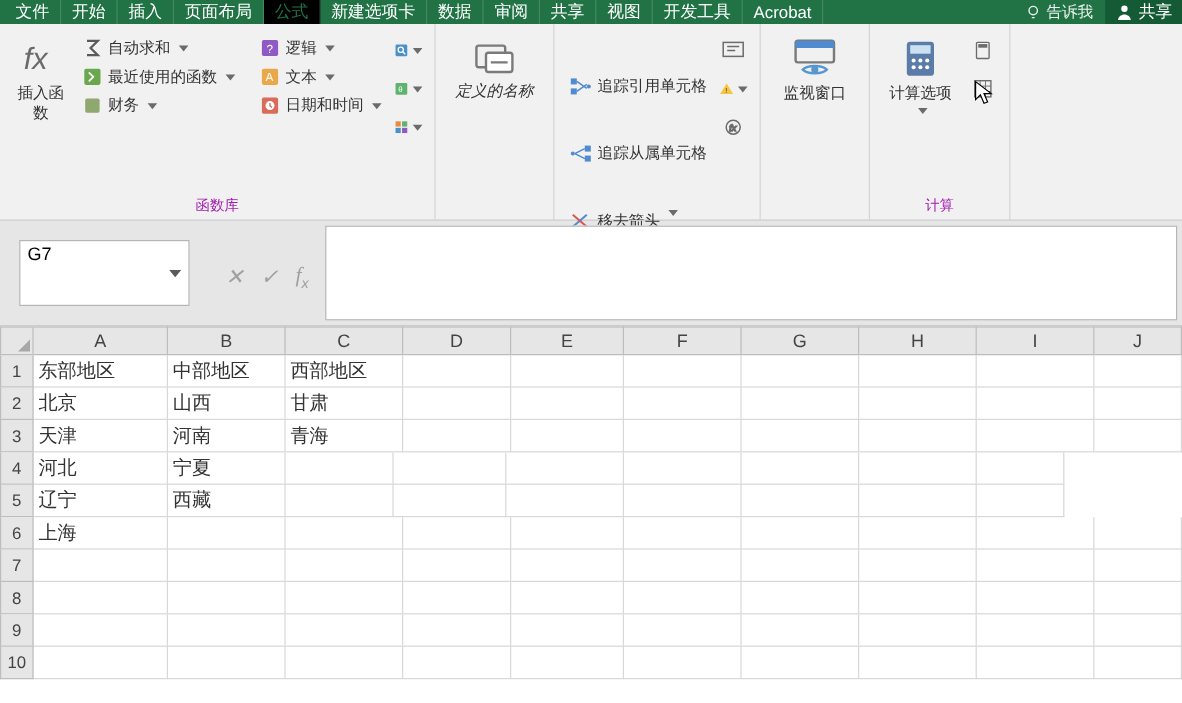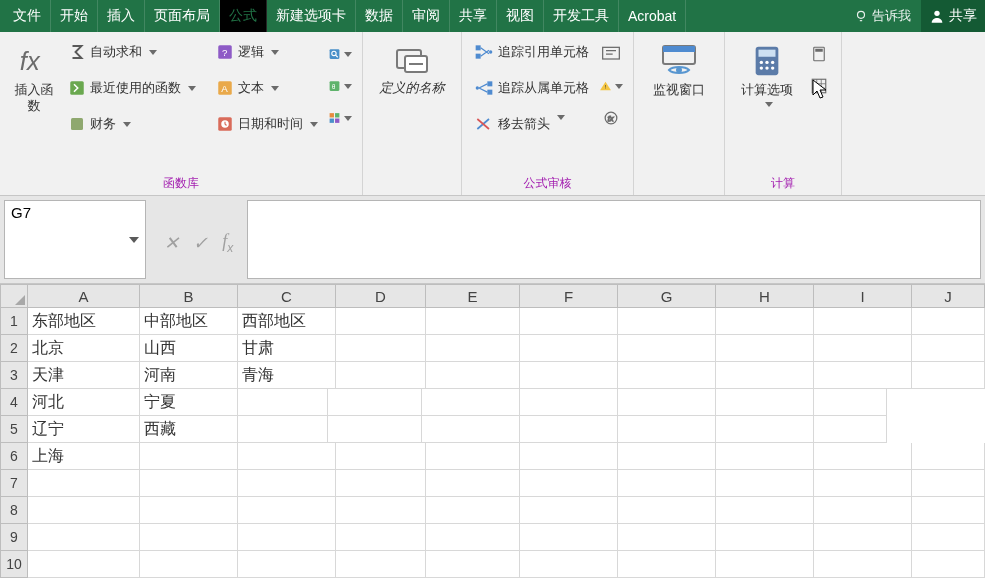--- a/index.html
+++ b/index.html
@@ -1,44 +1,44 @@
 <!DOCTYPE html>
 <html><head>
   <meta charset="utf-8">
   <style>
     * { margin:0; padding:0; box-sizing:border-box; font-family:"Microsoft YaHei","微软雅黑",sans-serif; }
     body { width:985px; height:586px; background:#fff; overflow:hidden; font-size:13px; color:#333; }
 
     
-    .tabstrip { height:32px; background:#217346; display:flex; align-items:stretch; color:#fff; padding-left:4px; }
+    .tabstrip { height:20px; background:#217346; display:flex; align-items:stretch; color:#fff; padding-left:4px; }
     .tab { padding:0 9px; font-size:14px; display:flex; align-items:center; border-right:1px solid rgba(255,255,255,.15); cursor:pointer; white-space:nowrap; }
     .tab.active{ background:#000000; color:#217346; font-weight:500; }
     .tabstrip .spacer{ flex:1; }
     .tellme{ display:flex; align-items:center; padding:0 10px; font-size:13px; opacity:.9; }
     .tellme svg{ margin-right:4px; }
     .share { display:flex; align-items:center; padding:0 8px; font-size:14px; background:#145a34; }
     .share svg{ margin-right:4px;}
 
     
     .ribbon{ height:164px; background:#f1f1f1; border-bottom:1px solid #c6c6c6; display:flex; }
     .group{ border-right:1px solid #d4d4d4; display:flex; flex-direction:column; }
     .group .body{ flex:1; display:flex; align-items:flex-start; padding:6px 6px 0; }
     .group .caption{ height:20px; text-align:center; font-size:12px; color:#a21caf; }
     .bigbtn{ display:flex; flex-direction:column; align-items:center; justify-content:center; width:64px; padding:6px 4px 2px; cursor:pointer; text-align:center; font-size:13px; line-height:16px; gap:4px; }
     .bigbtn svg{ }
-    .stack{ display:flex; flex-direction:column; gap:12px; padding-top:2px; }
+    .stack{ display:flex; flex-direction:column; gap:0; padding-top:2px; }
     .smbtn{ display:flex; align-items:center; gap:4px; padding:3px 6px; cursor:pointer; font-size:13px; white-space:nowrap; }
     .dd{ width:0;height:0;border-left:4px solid transparent;border-right:4px solid transparent;border-top:5px solid #6b6b6b; margin-left:3px; }
     .iconcol{ display:flex; flex-direction:column; gap:8px; padding:4px; }
     .ibtn{ width:24px;height:24px;display:flex;align-items:center;justify-content:center;cursor:pointer;}
-    .midbtn{ display:flex; align-items:flex-start; gap:4px; padding:3px 6px; cursor:pointer; font-size:13px; }
+    .midbtn{ display:flex; align-items:flex-start; gap:4px; padding:3px 6px; cursor:pointer; font-size:13px;margin-top:32px; }
 
     
     .fbar{ height:88px; display:flex; border-bottom:1px solid #c6c6c6; background:#e6e6e6;}
-    .namebox{ width:142px; background:#fff; border:1px solid #b5b5b5; margin:4px; display:flex; align-items:flex-start; padding:3px 6px; font-size:15px; }
+    .namebox{ width:142px; background:#fff; border:1px solid #b5b5b5; margin:16px; display:flex; align-items:flex-start; padding:3px 6px; font-size:15px; }
     .namebox input{ border:none; outline:none; width:100%; font-size:15px; }
     .namebox .dd2{ align-self:center; width:0;height:0;border-left:5px solid transparent;border-right:5px solid transparent;border-top:6px solid #5a5a5a;}
     .fcontrols{ display:flex; align-items:center; gap:14px; padding:6px 14px 0; color:#a0a0a0;}
     .fcontrols span{ cursor:pointer; font-size:18px; font-style:italic;}
     .finput{ flex:1; background:#fff; border:1px solid #b5b5b5; margin:4px 4px 4px 0; }
 
     
     .grid{ position:relative; }
     .colheads{ display:flex; height:24px; background:#e6e6e6; }
     .corner{ width:28px; border:1px solid #bdbdbd; background:#e6e6e6; position:relative;}

